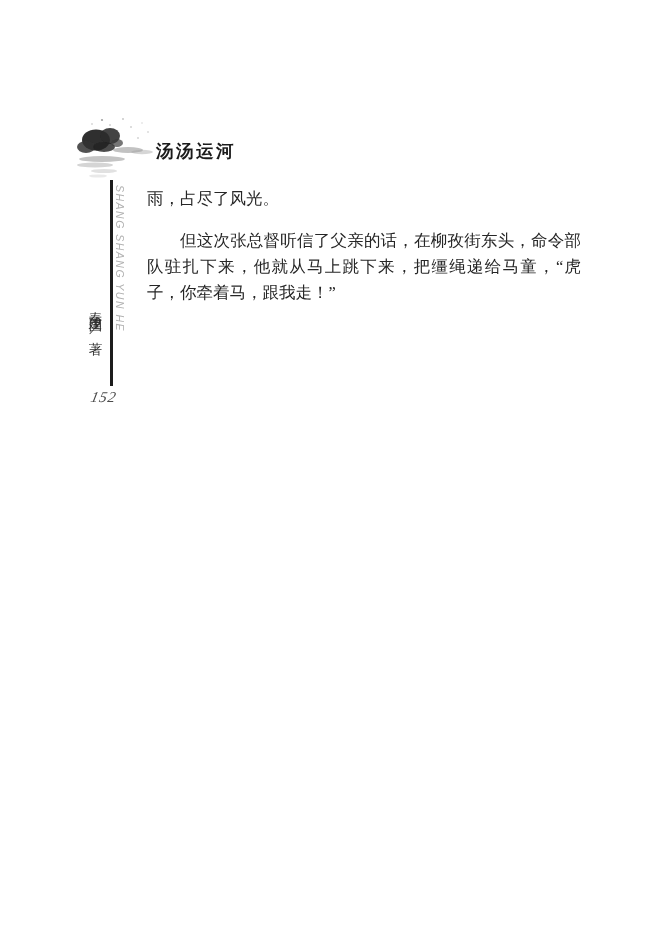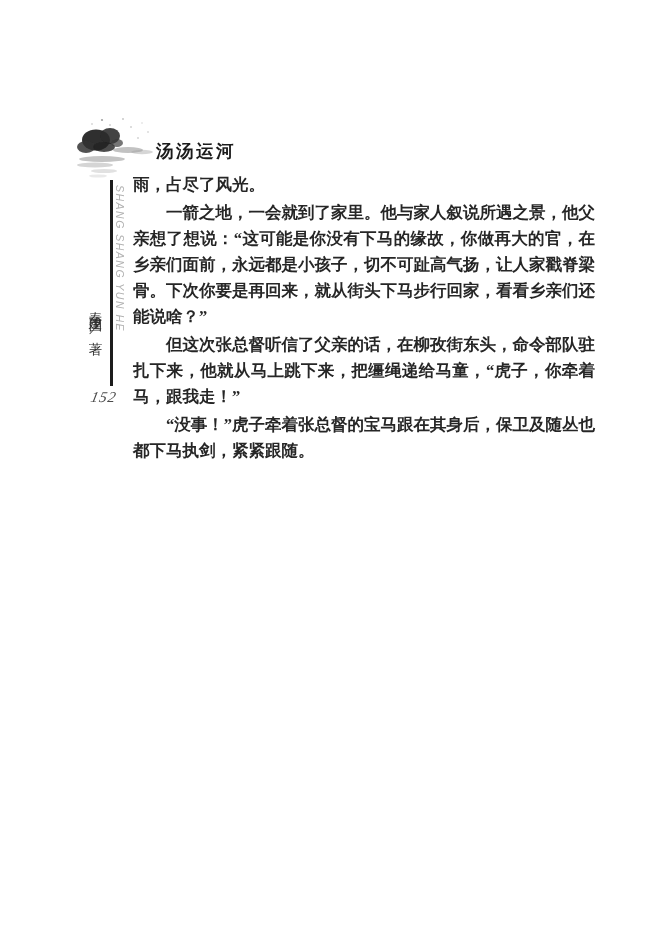--- a/index.html
+++ b/index.html
@@ -84,23 +84,22 @@
     position: absolute;
     left: 131px;
     top: 170px;
     width: 466px;
     font-size: 16.5px;
     line-height: 26px;
     color: #262626;
     text-align: justify;
   }
   .body-text p.para {
-    margin: 2px;
+    margin: 16px;
     text-align: justify;
-    font-weight: bold;
   }
   .body-text p.para.indent {
     text-indent: 2em;
   }
 </style>
 </head>
 <body>
 
 <div class="page">
 
@@ -140,18 +139,16 @@
   </div>
   <div class="book-title">汤汤运河</div>
 
   <div class="series-romanized">SHANG SHANG YUN HE</div>
   <div class="side-rail"></div>
   <div class="author-byline">秦建国／著</div>
   <div class="page-number">152</div>
 
   <div class="body-text">
       <p class="para">雨，占尽了风光。</p>
-      <p class="para indent">一箭之地，一会就到了家里。他与家人叙说所遇之景，他父亲想了想说：“这可能是你没有下马的缘故，你做再大的官，在乡亲们面前，永远都是小孩子，切不可趾高气扬，让人家戳脊梁骨。下次你要是再回来，就从街头下马步行回家，看看乡亲们还能说啥？”</p>
       <p class="para indent">但这次张总督听信了父亲的话，在柳孜街东头，命令部队驻扎下来，他就从马上跳下来，把缰绳递给马童，“虎子，你牵着马，跟我走！”</p>
-      <p class="para indent">“没事！”虎子牵着张总督的宝马跟在其身后，保卫及随丛也都下马执剑，紧紧跟随。</p>
     </div>
 
 </div>
 
 </body></html>

